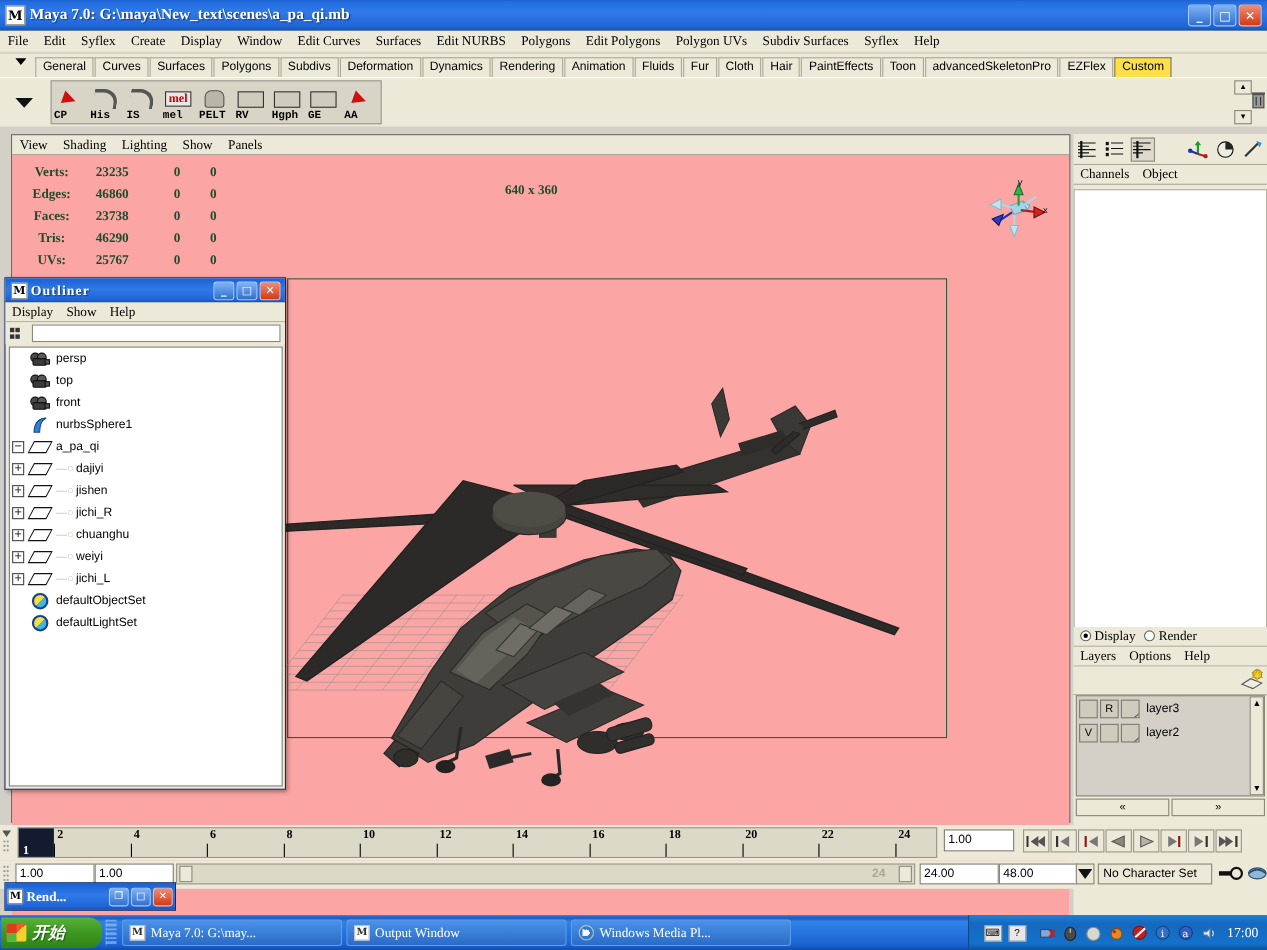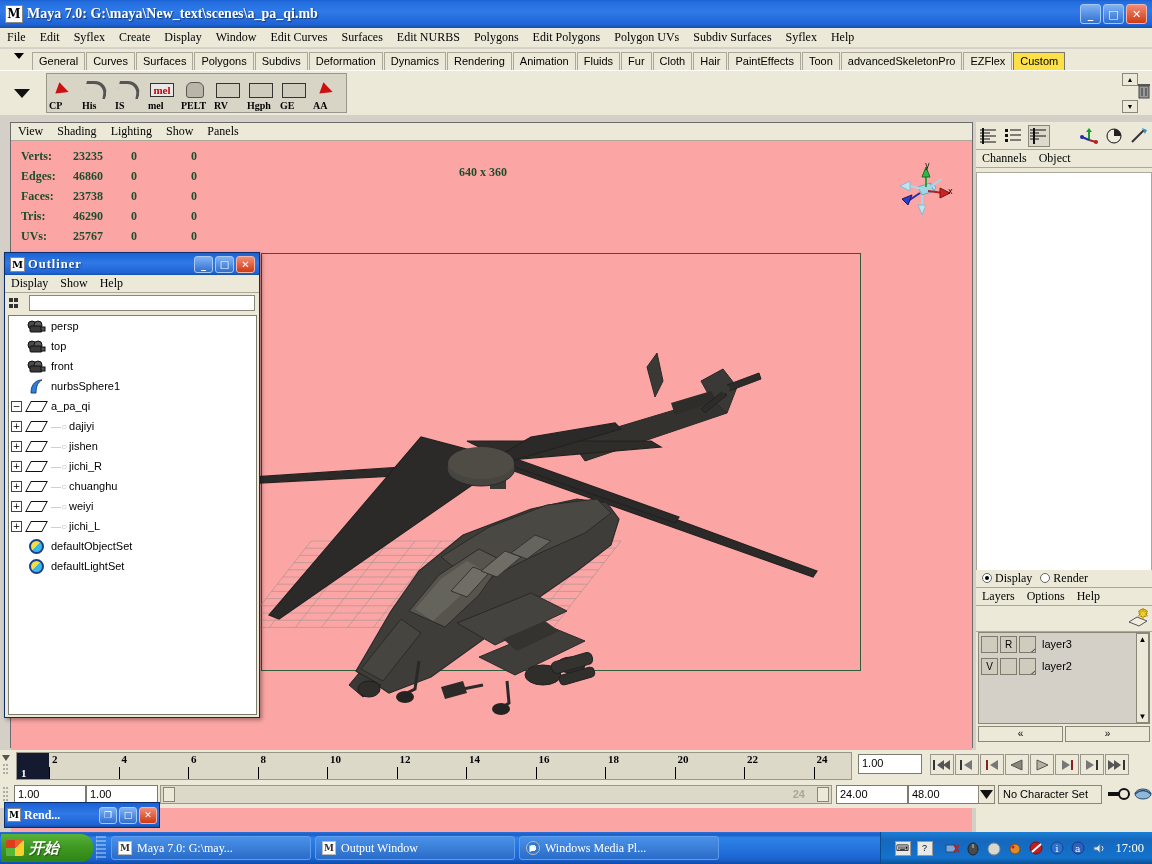--- a/index.html
+++ b/index.html
@@ -82,21 +82,21 @@
     border: 1px solid #9a968a; background: #d9d5c6; padding: 0 1px;
   }
   .shelfbtn {
     width: 31px; height: 36px; margin: 0 1px;
     display: flex; flex-direction: column; align-items: flex-start; justify-content: flex-end;
     position: relative; background: #d9d5c6;
   }
   .shelfbtn .glyph { height: 22px; width: 28px; display:flex; align-items:center; justify-content:center; }
   .shelfbtn .lbl {
     font-size: 10px; font-weight: bold; color: #000; line-height: 10px;
-    font-family: Liberation Serif, serif;
+    font-family: Liberation Mono, monospace;
   }
   .arrow-red { width: 0;height:0; border-left: 12px solid #cc1111; border-top: 6px solid transparent; border-bottom: 6px solid transparent; transform: rotate(20deg);}
   .curve-ico { width:22px; height:18px; border-right:3px solid #555; border-top:3px solid #555; border-top-right-radius: 14px; transform: skewX(-10deg);}
   .mel-ico { background:#e8e8e8; border:1px solid #333; color:#c00; font-weight:bold; font-size:11px; padding:0 2px; font-family:"Liberation Serif",serif;}
   .pelt-ico { width:18px;height:16px;background:#b9b5a8;border:1px solid #5a564c;border-radius:6px 6px 3px 3px;}
   .rect-ico { width:24px;height:15px;background:#cfcbbd;border:1px solid #333;}
   #shelfrow .watermark {
     position: absolute; left: 660px; top: 92px; color: #e5e0cc;
     font-size: 15px; letter-spacing: 1px; font-family: "Liberation Sans", sans-serif;
   }
@@ -107,21 +107,21 @@
   #shelf-scroll div { width:16px;height:13px;background:#ece9d8;border:1px solid #8a8678; display:flex;align-items:center;justify-content:center;font-size:7px;}
   #shelf-trash { position:absolute; right:2px; top:12px; width:12px;height:16px; }
   #shelf-leftarrow {
     position:absolute; left:14px; top:18px; width:0;height:0;
     border-left:8px solid transparent;border-right:8px solid transparent;border-top:9px solid #111;
   }
 
   
   #viewpanel {
     position: absolute; left: 10px; top: 122px; width: 963px; height: 626px;
-    background: #9a9a9a; border: 1px solid #6b6b6b;
+    background: #9a9a9a; border: 1px solid #6b6b6b; text-align: center;
   }
   #vp-menubar {
     height: 18px; background: #ece9d8; display:flex; align-items:center;
     font-family:"Liberation Serif", serif; font-size:12px;
     border-bottom:1px solid #aca899;
   }
   #vp-menubar .mi { padding: 0 7px; }
   #vp-canvas { position:absolute; left:0; top:18px; width:961px; height:768px; background:#fca5a5; overflow:hidden;}
   .hud { position:absolute; color:#1d4d2b; font-family:"Liberation Serif",serif; font-weight:bold; font-size:12px; }
   .hud .lab { display:inline-block; width:52px; }

